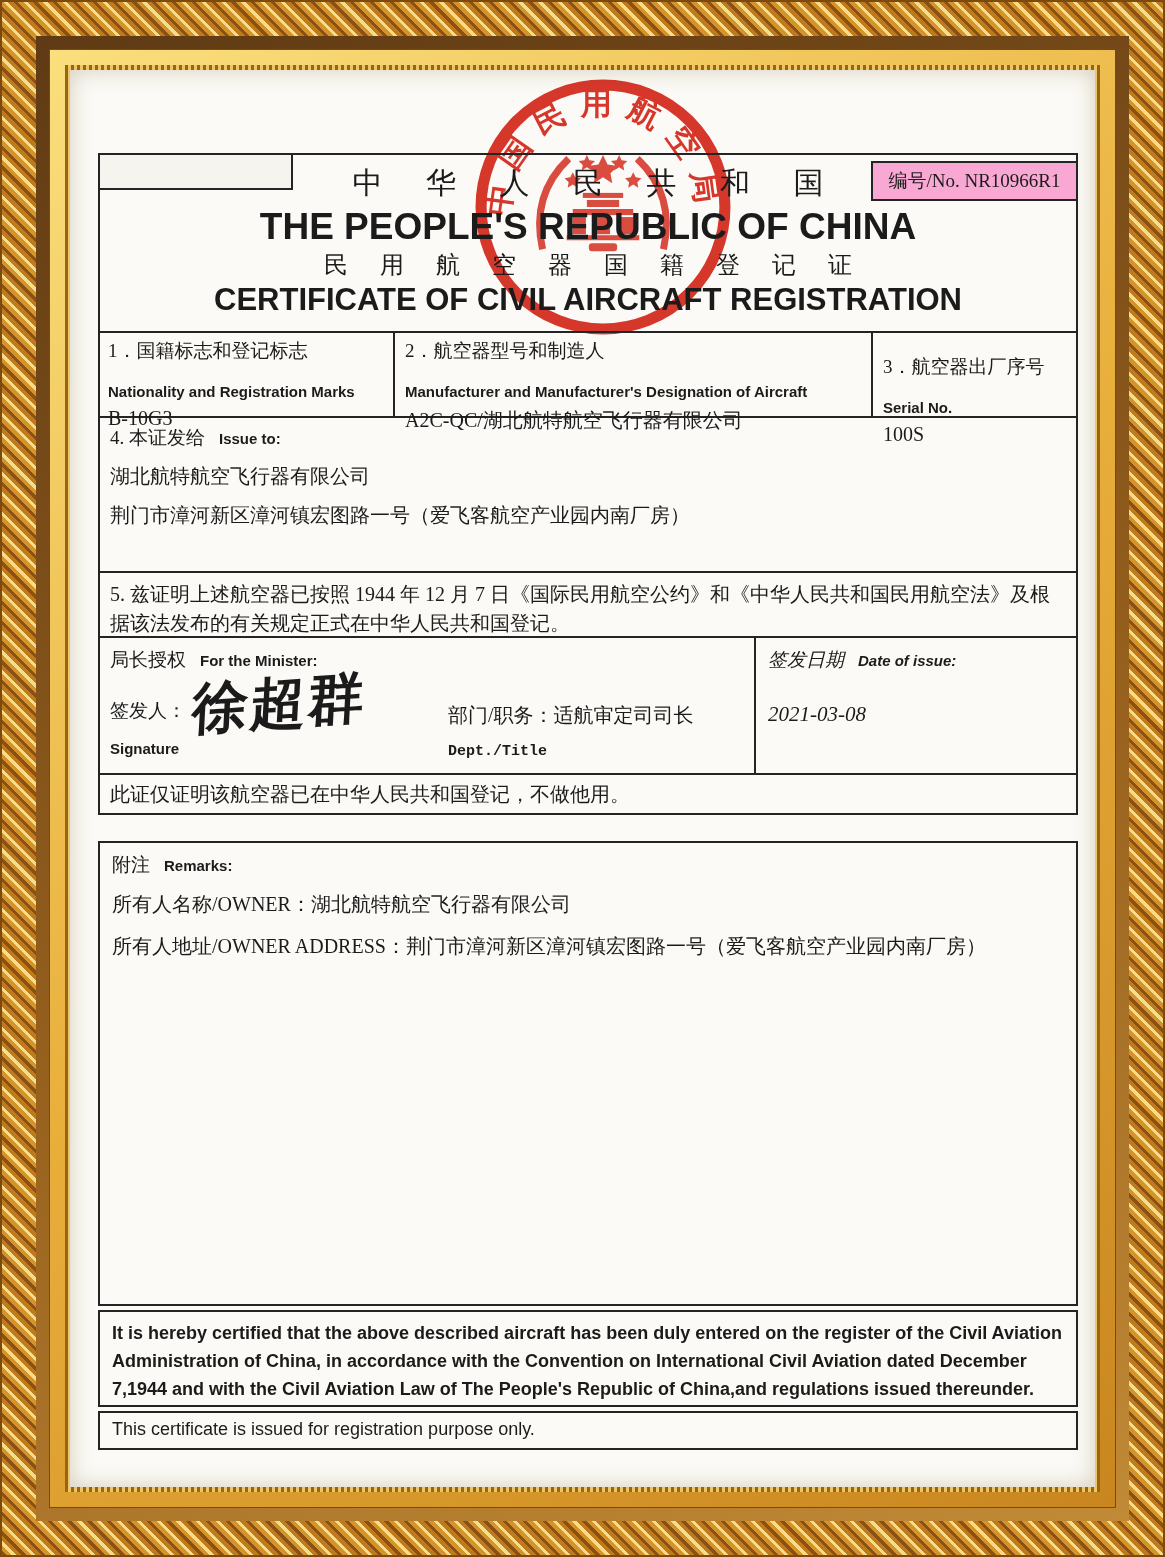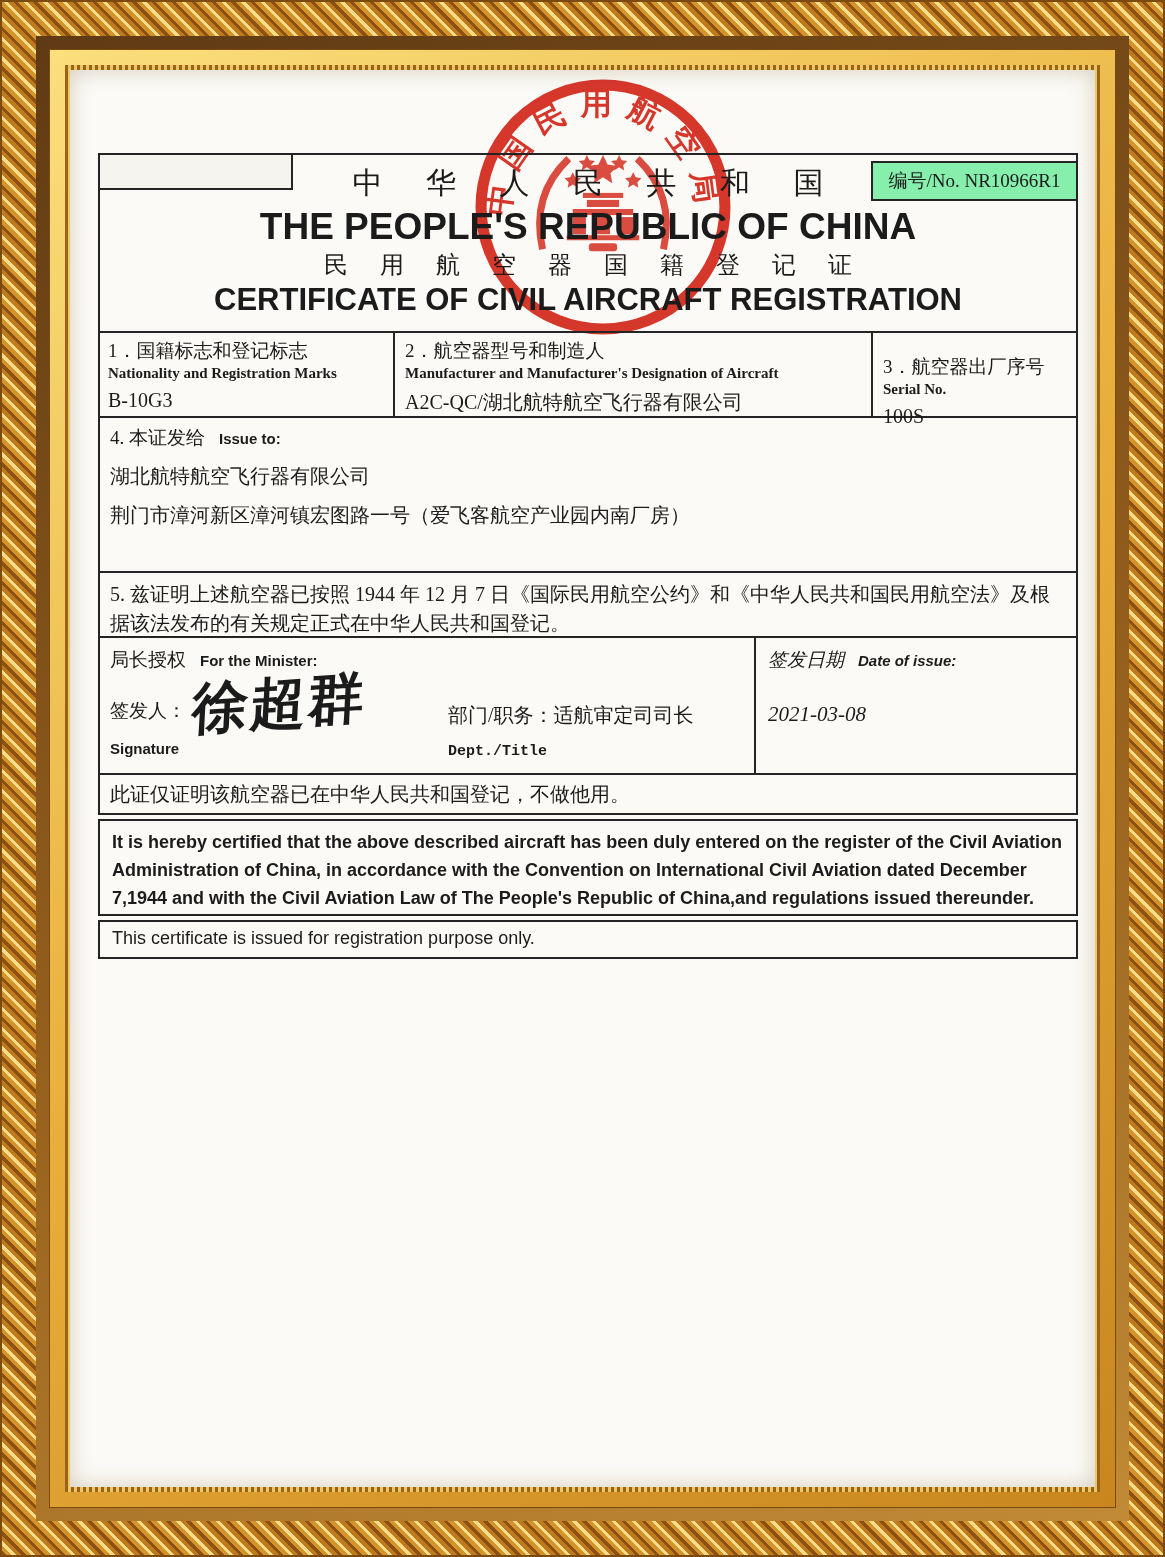--- a/index.html
+++ b/index.html
@@ -56,42 +56,42 @@
 
   
   .hdr { position:relative; height:176px; text-align:center; padding-top:6px; }
   .corner-box {
     position:absolute; left:0; top:0; width:193px; height:35px;
     border-right:2px solid #242424; border-bottom:2px solid #242424;
     background:#f6f4ee;
   }
   .serial-box {
     position:absolute; right:-2px; top:6px; width:207px; height:40px;
-    border:2px solid #242424; background:#86efac;
+    border:2px solid #242424; background:#f9a8d4;
     display:flex; align-items:center; justify-content:center;
     font-size:19px;
   }
   .t-cn  { font-size:30px; letter-spacing:18px; padding-left:18px; margin-top:2px; }
   .t-en  { font-family:"Liberation Sans","DejaVu Sans",sans-serif; font-weight:bold; font-size:37px; margin-top:2px; }
   .s-cn  { font-size:24px; letter-spacing:13px; padding-left:13px; margin-top:1px; }
   .s-en  { font-family:"Liberation Sans","DejaVu Sans",sans-serif; font-weight:bold; font-size:31px; margin-top:1px; }
 
   
   .lcn { font-size:19px; }
   .len { font-family:"Liberation Sans","DejaVu Sans",sans-serif; font-weight:bold; font-size:15px; }
   span.lcn { margin-right:10px; }
   .val { font-size:20px; }
 
   
   .r1 { height:85px; }
   .c1 { width:295px; border-right:2px solid #242424; padding:5px 8px; }
   .c2 { flex:1;      border-right:2px solid #242424; padding:5px 10px; }
   .c3 { width:203px; padding:21px 10px; }
   .r1 .lcn { display:block; }
-  .r1 .len { display:block; margin-top:1px;font-family:Liberation Serif, serif; }
+  .r1 .len { display:block; margin-top:19px; }
   .r1 .val { display:block; margin-top:7px; }
 
   
   .r4 { height:155px; padding:7px 10px; }
   .r4 .line { margin-top:12px; }
 
   
   .r5 { height:65px; padding:7px 10px; font-size:20px; line-height:1.45; }
 
   
@@ -231,20 +231,28 @@
                 <span class="lcn">签发日期</span>
                 <span class="len">Date of issue:</span>
               </div>
               <div class="val date">2021-03-08</div>
             </div>
           </div>
 
           <div class="row rn">此证仅证明该航空器已在中华人民共和国登记，不做他用。</div>
         </div>
 
+        <div class="box remarks">
+          <div>
+            <span class="lcn">附注</span>
+            <span class="len">Remarks:</span>
+          </div>
+          <div class="val rline">所有人名称/OWNER：湖北航特航空飞行器有限公司</div>
+          <div class="val rline">所有人地址/OWNER ADDRESS：荆门市漳河新区漳河镇宏图路一号（爱飞客航空产业园内南厂房）</div>
+        </div>
 
         <div class="box certbox">It is hereby certified that the above described aircraft has been duly entered on the register of the Civil Aviation Administration of China, in accordance with the Convention on International Civil Aviation dated December 7,1944 and with the Civil Aviation Law of The People's Republic of China,and regulations issued thereunder.</div>
 
         <div class="box footbox">This certificate is issued for registration purpose only.</div>
 
       </div>
     </div>
    </div>
   </div>
  </div>

